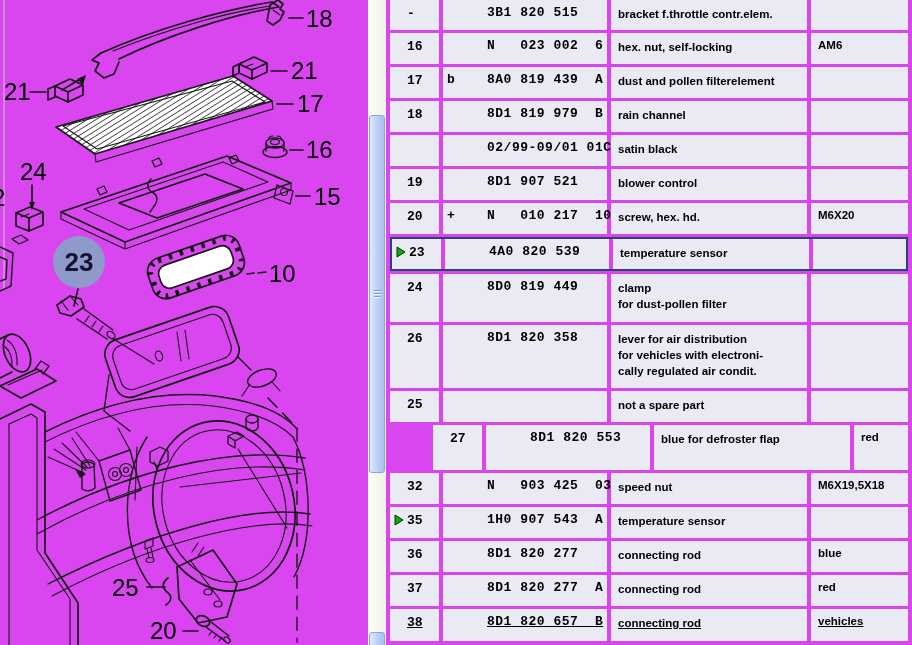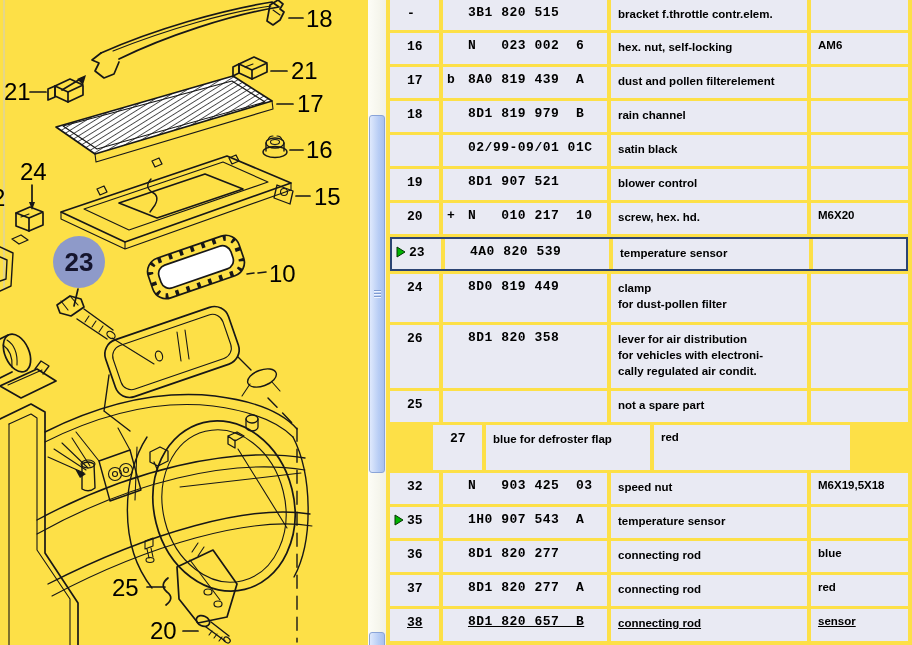--- a/index.html
+++ b/index.html
@@ -1,16 +1,16 @@
 <!DOCTYPE html>
 <html><head>
 <meta charset="utf-8">
 <style>
   html,body{margin:0;padding:0;background:#fff;}
-  #screen{position:relative;width:912px;height:645px;background:#fde047;overflow:hidden;
+  #screen{position:relative;width:912px;height:645px;background:#d946ef;overflow:hidden;
           font-family:"Liberation Sans",sans-serif;}
   
   #diagram{position:absolute;left:0;top:0;width:368px;height:645px;}
   #diagram svg{display:block;}
   .co{font:400 24px "Liberation Sans",sans-serif;fill:#000;stroke:none;}
   .hl{font:700 26px "Liberation Sans",sans-serif;fill:#15152e;stroke:none;}
   
   #vscroll{position:absolute;left:368px;top:0;width:18px;height:645px;
            background:linear-gradient(90deg,#fdfdf7,#f1f1e6);}
   .thumb{position:absolute;left:1px;width:16px;border:1px solid #8aa4d8;border-radius:3px;
@@ -23,21 +23,21 @@
   #table{position:absolute;left:390px;top:0;width:518px;height:645px;overflow:hidden;
          display:flex;flex-direction:column;row-gap:3px;}
   .row{display:grid;grid-template-columns:49px 164px 196px 1fr;column-gap:4px;
        box-sizing:border-box;flex:0 0 auto;}
   .row.sel{border:2px solid #2b4473;}
   .cell{background:#e9eaf3;color:#000;}
   .item{position:relative;padding:6px 0 0 17px;
         font:700 13px "Liberation Mono","DejaVu Sans Mono",monospace;}
   .marker{position:absolute;left:4px;top:7px;}
   .part{padding:5px 0 0 4px;display:flex;
-        font:700 13px "Liberation Mono","DejaVu Sans Mono",monospace;letter-spacing:.5px;}
+        font:700 13px "Liberation Mono","DejaVu Sans Mono",monospace;letter-spacing:.5px;gap:19px;}
   .prefix{width:21px;flex:0 0 auto;white-space:pre;}
   .pn{white-space:pre;}
   .desc{padding:6px 0 0 7px;font:700 11.5px "Liberation Sans",sans-serif;line-height:16px;}
   .remark{padding:6px 0 2px 7px;font:700 11.5px "Liberation Sans",sans-serif;}
 </style>
 </head>
 <body>
 
 <div id="screen">
 
@@ -422,20 +422,24 @@
           <div>not a spare part</div>
         </div>
       <div class="cell remark"></div>
     </div>
 
     <div class="row" style="min-height: 45px; margin-left: 43px;">
       <div class="cell item">
         
         <span class="item-text">27</span>
       </div>
+      <div class="cell part">
+        <span class="prefix"></span>
+          <span class="pn">8D1 820 553</span>
+      </div>
       <div class="cell desc">
           <div>blue for defroster flap</div>
         </div>
       <div class="cell remark">red</div>
     </div>
 
     <div class="row" style="min-height: 31px;">
       <div class="cell item">
         
         <span class="item-text">32</span>
@@ -502,17 +506,17 @@
         
         <span class="item-text">38</span>
       </div>
       <div class="cell part">
         <span class="prefix"></span>
           <span class="pn">8D1 820 657  B</span>
       </div>
       <div class="cell desc">
           <div>connecting rod</div>
         </div>
-      <div class="cell remark">sensor</div>
+      <div class="cell remark">vehicles</div>
     </div>
   </div>
 
 </div>
 
 </body></html>

